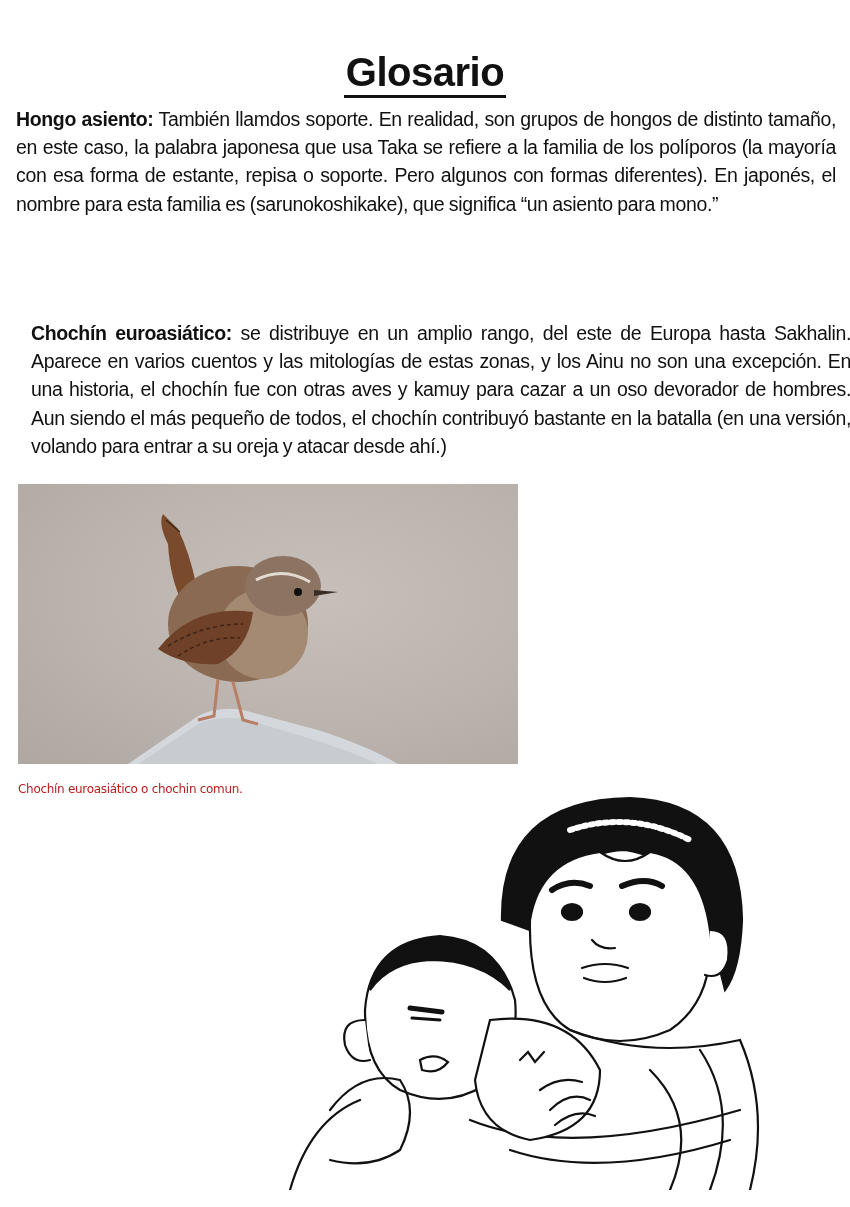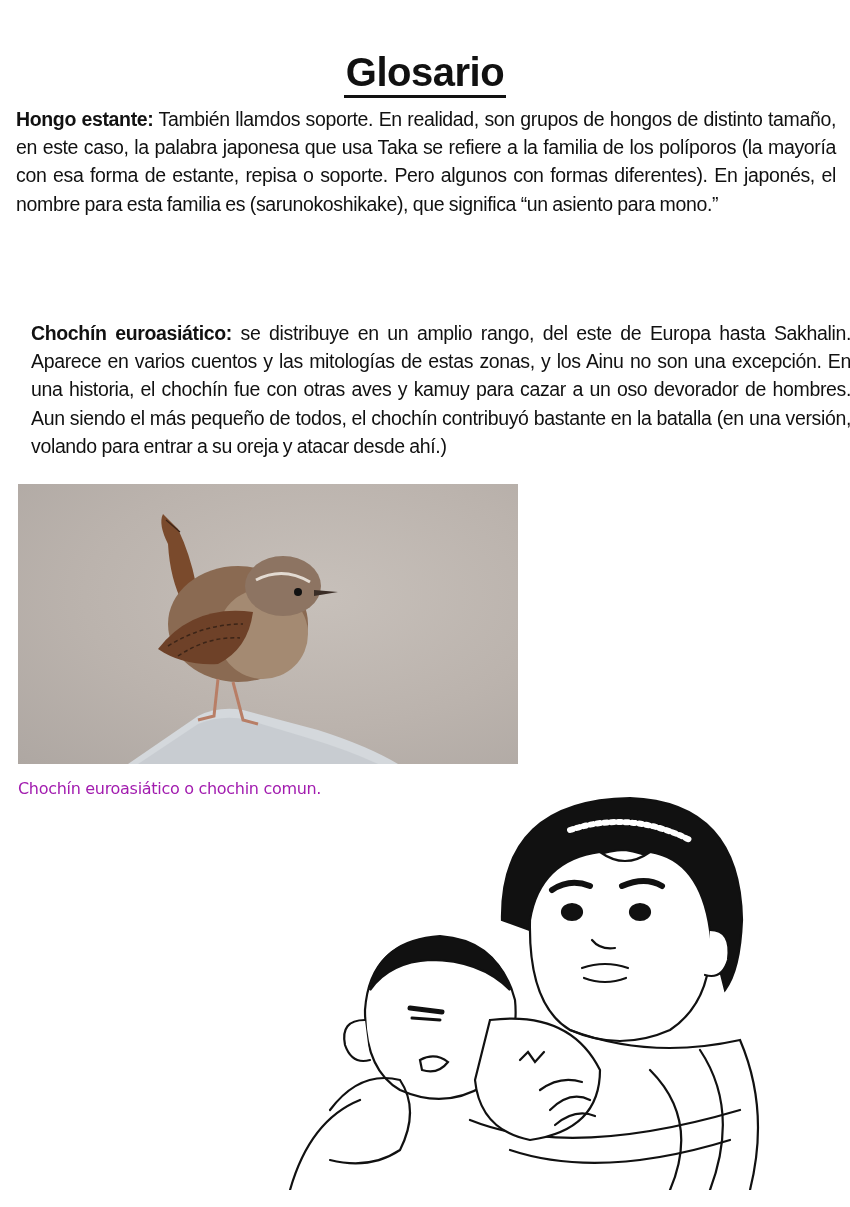--- a/index.html
+++ b/index.html
@@ -17,35 +17,35 @@
   .para b { font-weight:bold; }
   #p1 { top:105px; }
   #p2 { top:304px; }
   .photo {
     position:absolute; left:18px; top:484px; width:500px; height:280px;
     background:radial-gradient(ellipse at 60% 40%, #c7c0ba 0%, #bbb3ad 55%, #aea7a2 100%);
     overflow:hidden;
   }
   .caption {
     position:absolute; left:18px; top:776px; font-family:"DejaVu Sans", sans-serif;
-    font-size:16px; line-height:26px; letter-spacing:-0.3px; color:#a21caf;
+    font-size:12px; line-height:26px; letter-spacing:-0.3px; color:#b91c1c;
   }
   .manga { position:absolute; left:270px; top:790px; width:500px; height:400px; }
 </style>
 </head>
 <body>
 
 <div>
 
   <div class="title">
     <span>Glosario</span>
   </div>
 
   <p class="para" id="p1" style="margin:0">
-    <b>Hongo estante:</b><span> También llamdos soporte. En realidad, son grupos de hongos de distinto tamaño, en este caso, la palabra japonesa que usa Taka se refiere a la familia de los políporos (la mayoría con esa forma de estante, repisa o soporte. Pero algunos con formas diferentes). En japonés, el nombre para esta familia es (sarunokoshikake), que significa “un asiento para mono.”</span>
+    <b>Hongo asiento:</b><span> También llamdos soporte. En realidad, son grupos de hongos de distinto tamaño, en este caso, la palabra japonesa que usa Taka se refiere a la familia de los políporos (la mayoría con esa forma de estante, repisa o soporte. Pero algunos con formas diferentes). En japonés, el nombre para esta familia es (sarunokoshikake), que significa “un asiento para mono.”</span>
   </p>
 
   <p class="para" id="p2" style="margin:15px">
     <b>Chochín euroasiático:</b><span> se distribuye en un amplio rango, del este de Europa hasta Sakhalin. Aparece en varios cuentos y las mitologías de estas zonas, y los Ainu no son una excepción. En una historia, el chochín fue con otras aves y kamuy para cazar a un oso devorador de hombres. Aun siendo el más pequeño de todos, el chochín contribuyó bastante en la batalla (en una versión, volando para entrar a su oreja y atacar desde ahí.)</span>
   </p>
 
   <div class="photo" title="Photo of a Eurasian wren perched on a frosted stone">
     <svg width="500" height="280" viewBox="0 0 500 280">
 
       <path d="M110 280 L180 232 Q200 222 225 226 L300 246 Q350 262 380 280 Z" fill="#d4d8dc"></path>

